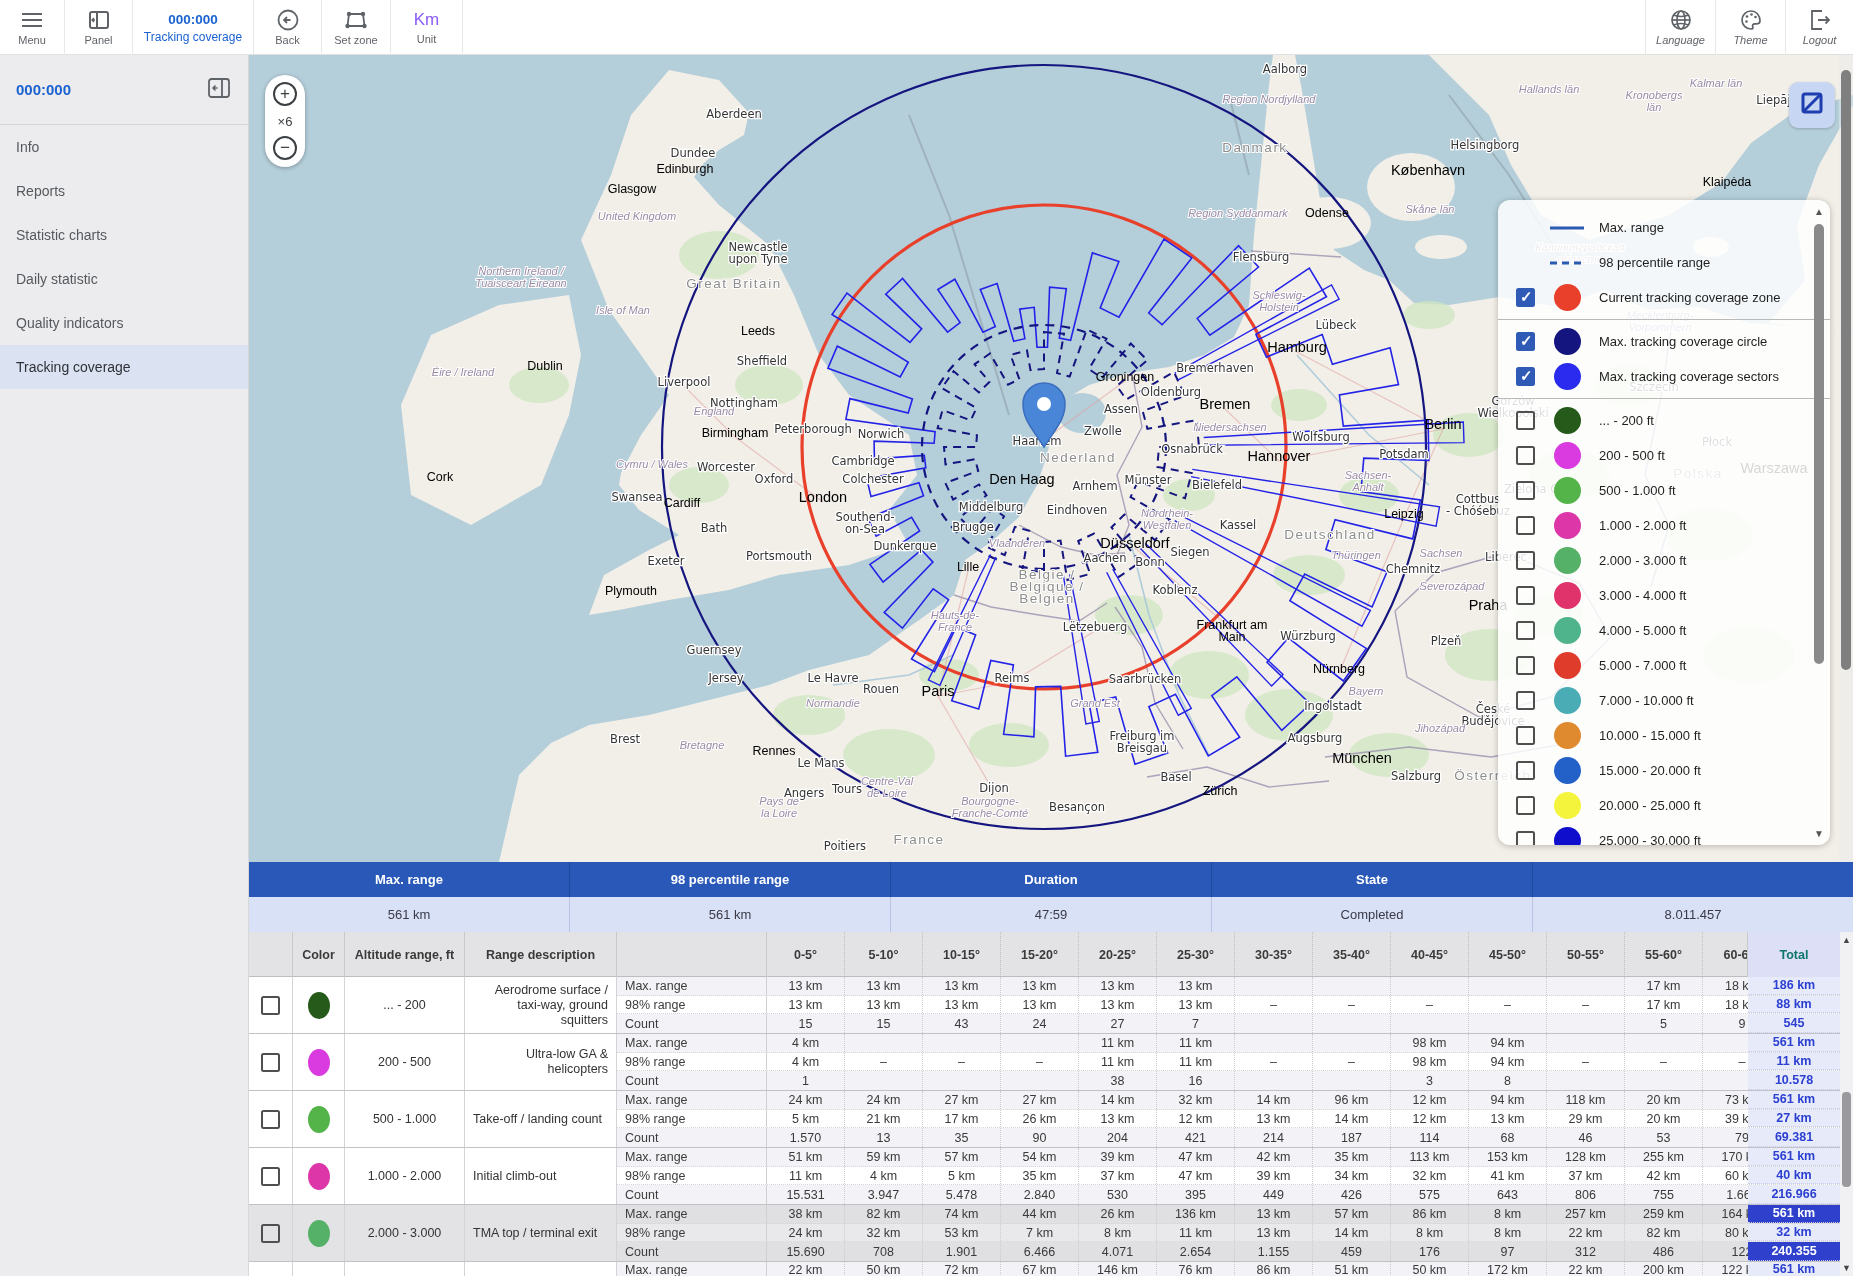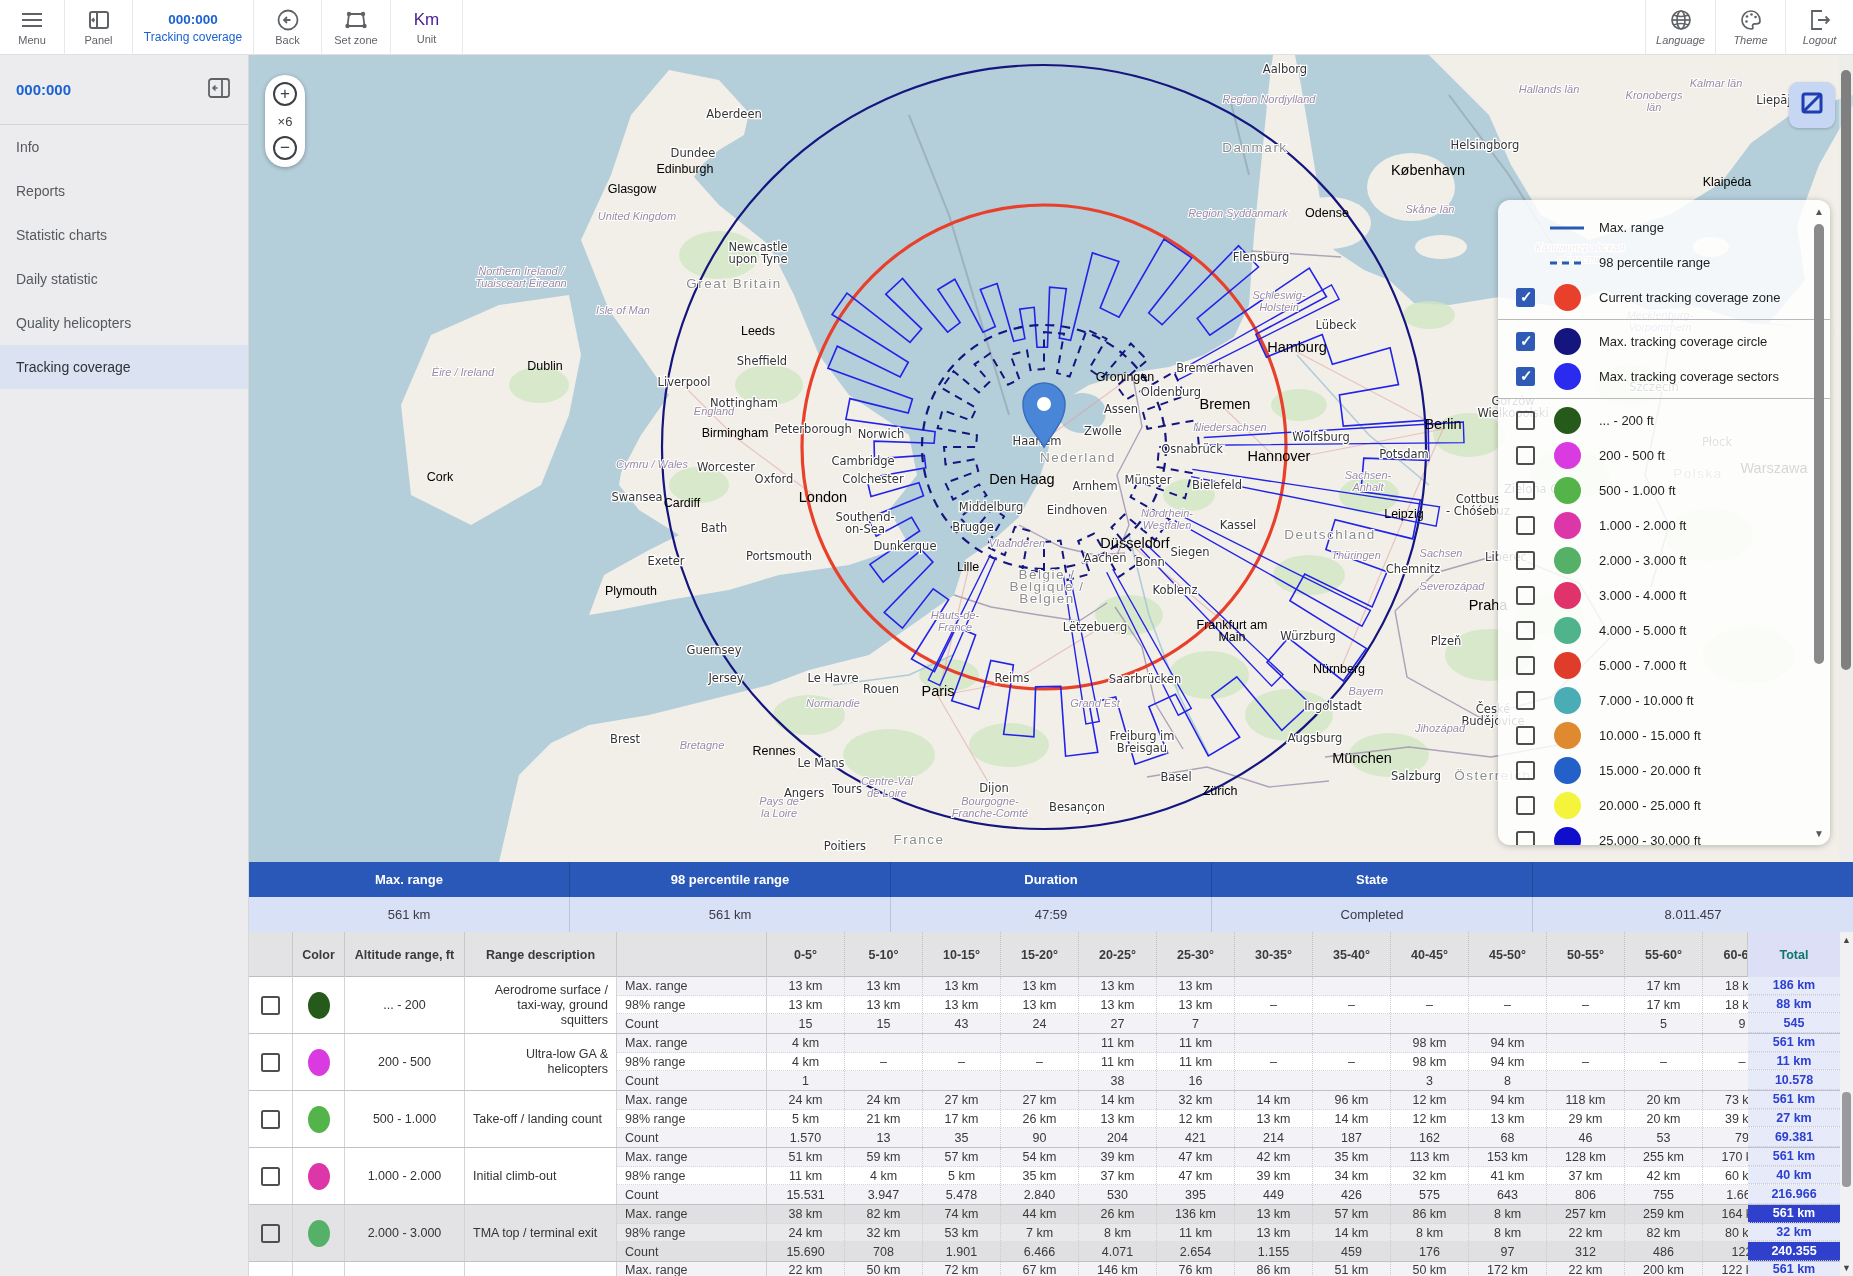--- a/index.html
+++ b/index.html
@@ -176,21 +176,21 @@
             <circle cx="4" cy="4" r="2.2"></circle>
             <circle cx="18" cy="4" r="2.2"></circle>
             <circle cx="2.5" cy="16" r="2.2"></circle>
             <circle cx="19.5" cy="16" r="2.2"></circle>
           </g>
         </svg>
     </span>
     <span class="tb-label">Set zone</span>
   </div>
   <div class="tb-item" style="width:72px">
-    <span style="font-size:17px;color:#4c1d95;font-weight:500">Km</span>
+    <span style="font-size:17px;color:#8b5cf6;font-weight:500">Km</span>
     <span class="tb-label">Unit</span>
   </div>
   <div class="tb-item tb-spacer"></div>
   <div class="tb-item tb-right" style="width:70px">
     <span class="tb-icon">
       <svg width="22" height="22" viewBox="0 0 22 22">
           <g fill="none" stroke="#5f6368" stroke-width="1.7">
             <circle cx="11" cy="11" r="9"></circle>
             <ellipse cx="11" cy="11" rx="4" ry="9"></ellipse>
             <line x1="2" y1="11" x2="20" y2="11"></line>
@@ -234,21 +234,21 @@
           <line x1="14" y1="1" x2="14" y2="19" stroke="#5f6368" stroke-width="1.8"></line>
           <path d="M9.5 10 L5.5 10 M7.5 7.5 L5 10 L7.5 12.5" stroke="#5f6368" stroke-width="1.5" fill="none"></path>
         </svg>
     </span>
   </div>
   <div id="sb-items">
       <div class="sb-item">Info</div>
       <div class="sb-item">Reports</div>
       <div class="sb-item">Statistic charts</div>
       <div class="sb-item">Daily statistic</div>
-      <div class="sb-item">Quality helicopters</div>
+      <div class="sb-item">Quality indicators</div>
       <div class="sb-item active">Tracking coverage</div>
     </div>
 </div>
 
 <div class="main">
 
   <div class="map-wrap">
     <svg id="mapsvg" width="1604" height="807" viewBox="0 0 1604 807">
         <rect x="0" y="0" width="1604" height="807" fill="#b4ceda"></rect>
         <path d="M250,807 L270,720 302,688 340,670 400,660 460,645 520,630 560,615 620,600 670,565 705,540 716,505 742,487 770,462 788,430 798,400 806,365 815,345 840,330 880,318 920,312 955,300 985,282 1000,250 1005,180 1012,110 1020,30 1024,0 L1046,0 1052,30 1062,90 1072,150 1085,195 1115,215 1140,225 1165,248 1200,250 1250,242 1310,252 1355,235 1400,255 1450,252 1500,268 1560,272 1604,278 L1604,807 Z" fill="#f2efe8"></path>
@@ -861,21 +861,21 @@
             <div class="srow s2">
               <div class="slabel">Count</div>
               <div class="val">1.570</div>
               <div class="val">13</div>
               <div class="val">35</div>
               <div class="val">90</div>
               <div class="val">204</div>
               <div class="val">421</div>
               <div class="val">214</div>
               <div class="val">187</div>
-              <div class="val">162</div>
+              <div class="val">114</div>
               <div class="val">68</div>
               <div class="val">46</div>
               <div class="val">53</div>
               <div class="val cut">
                 <span class="inner">79</span>
               </div>
               <div class="tot">69.381</div>
             </div>
           </div>
         </div>

